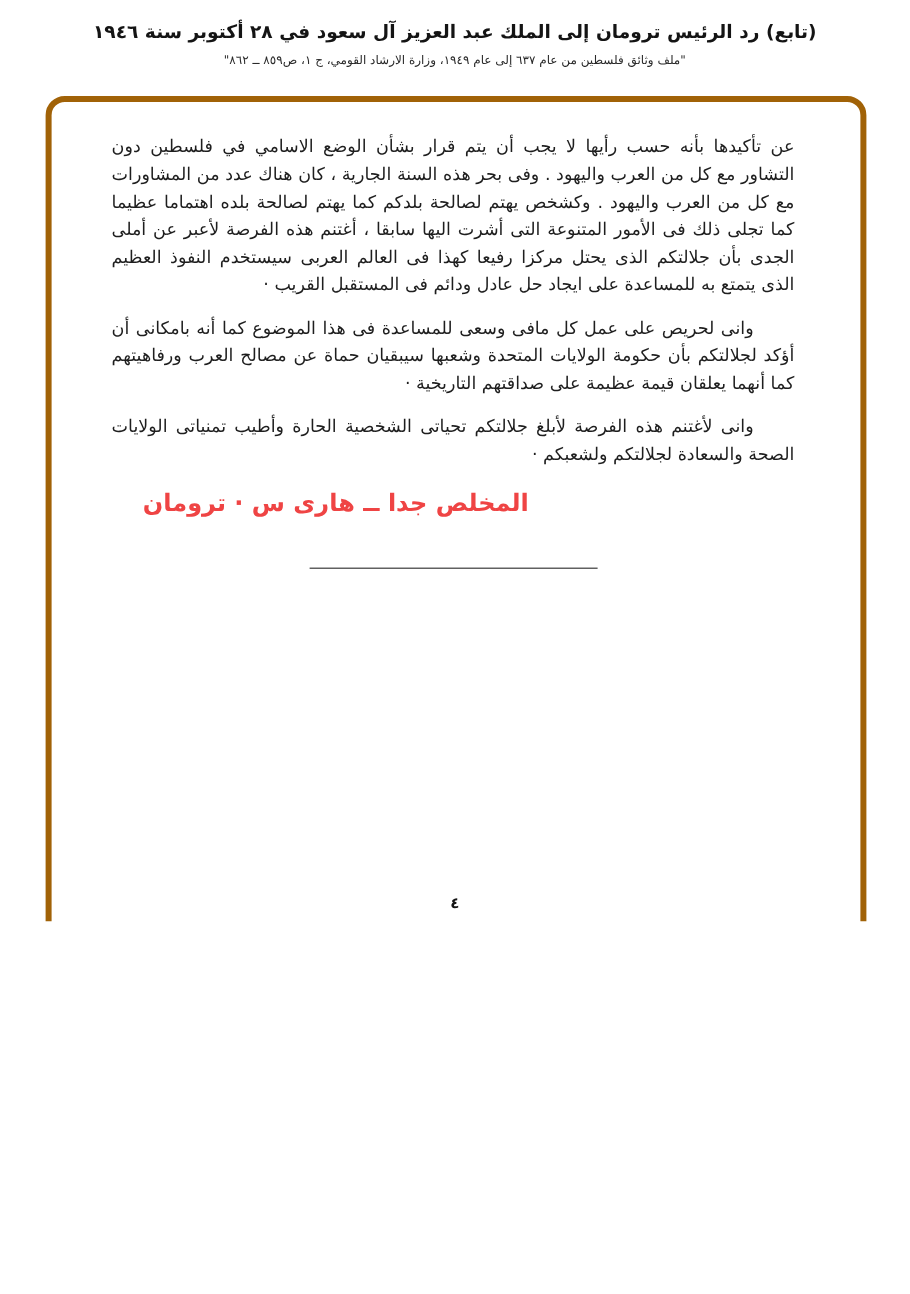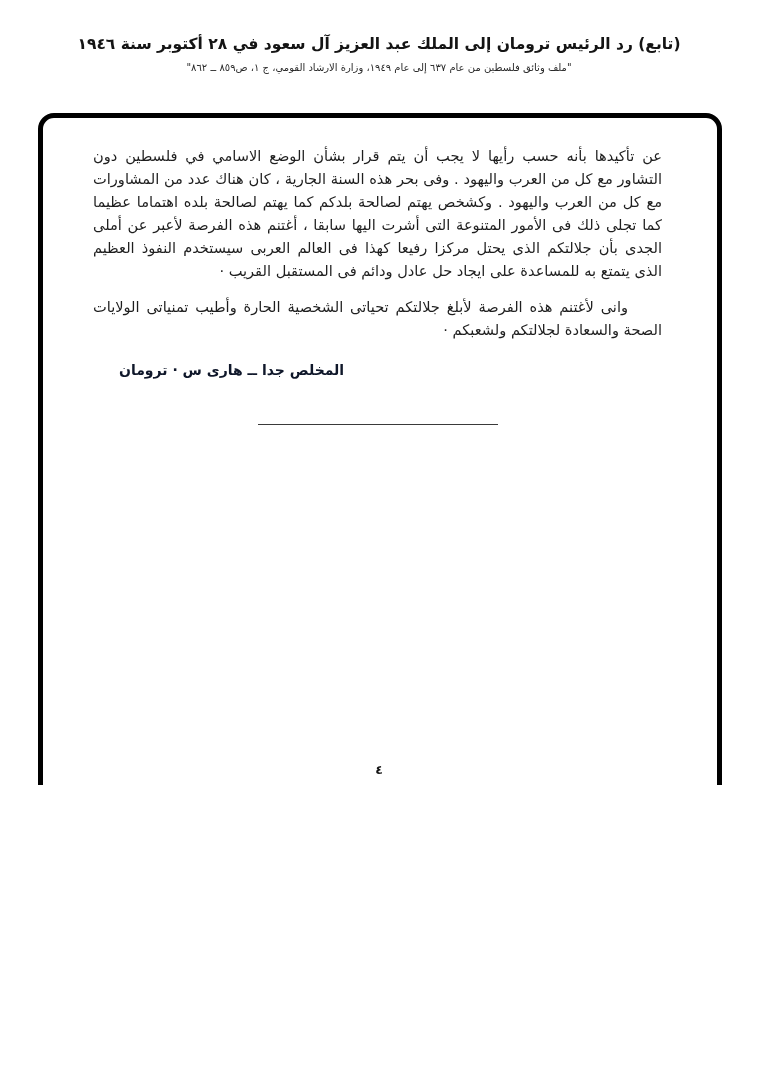--- a/index.html
+++ b/index.html
@@ -8,21 +8,20 @@
     background: #ffffff;
   }
   .page {
     position: relative;
     width: 758px;
     height: 768px;
     background: #ffffff;
     font-family: "DejaVu Sans", sans-serif;
     color: #1b1b1b;
     overflow: hidden;
-    margin-top: 17px;
   }
 
   
   .doc-header {
     position: absolute;
     top: 18px;
     left: 0;
     right: 0;
     text-align: center;
     direction: rtl;
@@ -37,24 +36,24 @@
   .doc-citation {
     margin-top: 9px;
     font-size: 10px;
     color: #2a2a2a;
   }
 
   
   .green-box {
     position: absolute;
     left: 38px;
-    top: 96px;
+    top: 80px;
     width: 684px;
     height: 960px;
-    border: 5px solid #000000;
+    border: 5px solid #a16207;
     border-radius: 16px;
     box-sizing: border-box;
     background: #ffffff;
   }
 
   
   .body-text {
     position: absolute;
     top: 26px;
     right: 55px;
@@ -67,25 +66,25 @@
   }
   .body-text p {
     margin: 0 0 13px 0;
   }
   .body-text p.indented {
     text-indent: 34px;
   }
   .signature {
     margin-top: 18px;
     font-weight: bold;
-    font-size: 14px;
+    font-size: 20px;
     direction: rtl;
     text-align: left;
     padding-left: 26px;
-    color: #0f172a;
+    color: #ef4444;
   }
   .divider {
     border: none;
     border-top: 1.5px solid #3a3a3a;
     width: 240px;
     margin: 42px auto 0 auto;
   }
 
   
   .page-number {
@@ -105,20 +104,21 @@
 <div class="page">
 
   <header class="doc-header">
     <h1 class="doc-title">(تابع) رد الرئيس ترومان إلى الملك عبد العزيز آل سعود في ٢٨ أكتوبر سنة ١٩٤٦</h1>
     <div class="doc-citation">"ملف وثائق فلسطين من عام ٦٣٧ إلى عام ١٩٤٩، وزارة الارشاد القومي، ج ١، ص٨٥٩ ــ ٨٦٢"</div>
   </header>
 
   <div class="green-box">
     <div class="body-text">
       <p>عن تأكيدها بأنه حسب رأيها لا يجب أن يتم قرار بشأن الوضع الاسامي في فلسطين دون التشاور مع كل من العرب واليهود . وفى بحر هذه السنة الجارية ، كان هناك عدد من المشاورات مع كل من العرب واليهود . وكشخص يهتم لصالحة بلدكم كما يهتم لصالحة بلده اهتماما عظيما كما تجلى ذلك فى الأمور المتنوعة التى أشرت اليها سابقا ، أغتنم هذه الفرصة لأعبر عن أملى الجدى بأن جلالتكم الذى يحتل مركزا رفيعا كهذا فى العالم العربى سيستخدم النفوذ العظيم الذى يتمتع به للمساعدة على ايجاد حل عادل ودائم فى المستقبل القريب ·</p>
+      <p class="indented">وانى لحريص على عمل كل مافى وسعى للمساعدة فى هذا الموضوع كما أنه بامكانى أن أؤكد لجلالتكم بأن حكومة الولايات المتحدة وشعبها سيبقيان حماة عن مصالح العرب ورفاهيتهم كما أنهما يعلقان قيمة عظيمة على صداقتهم التاريخية ·</p>
       <p class="indented">وانى لأغتنم هذه الفرصة لأبلغ جلالتكم تحياتى الشخصية الحارة وأطيب تمنياتى الولايات الصحة والسعادة لجلالتكم ولشعبكم ·</p>
       <div class="signature">المخلص جدا ــ هارى س · ترومان</div>
       <hr class="divider">
     </div>
   </div>
 
   <footer>
     <div class="page-number">٤</div>
   </footer>
 

